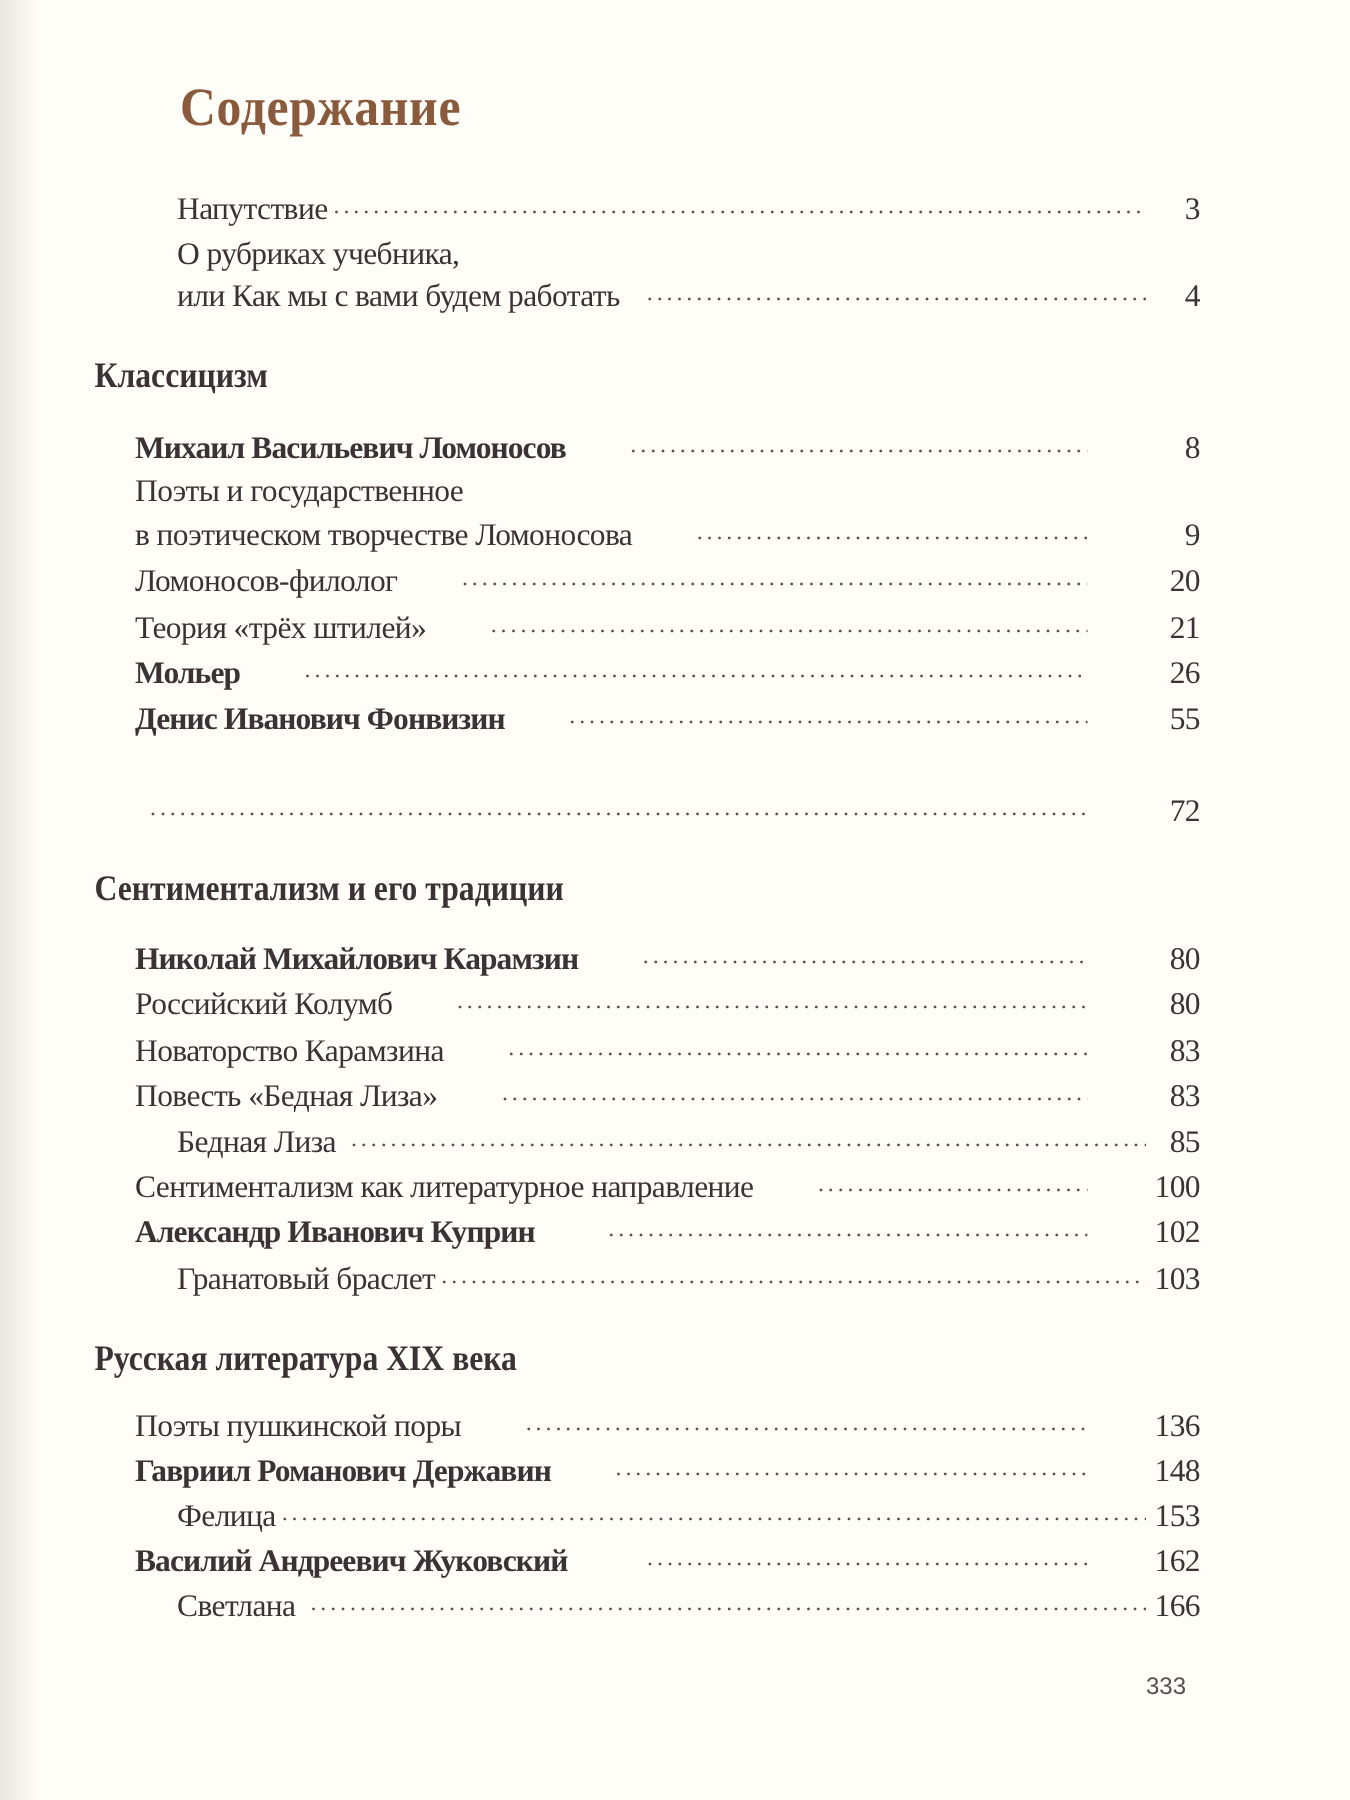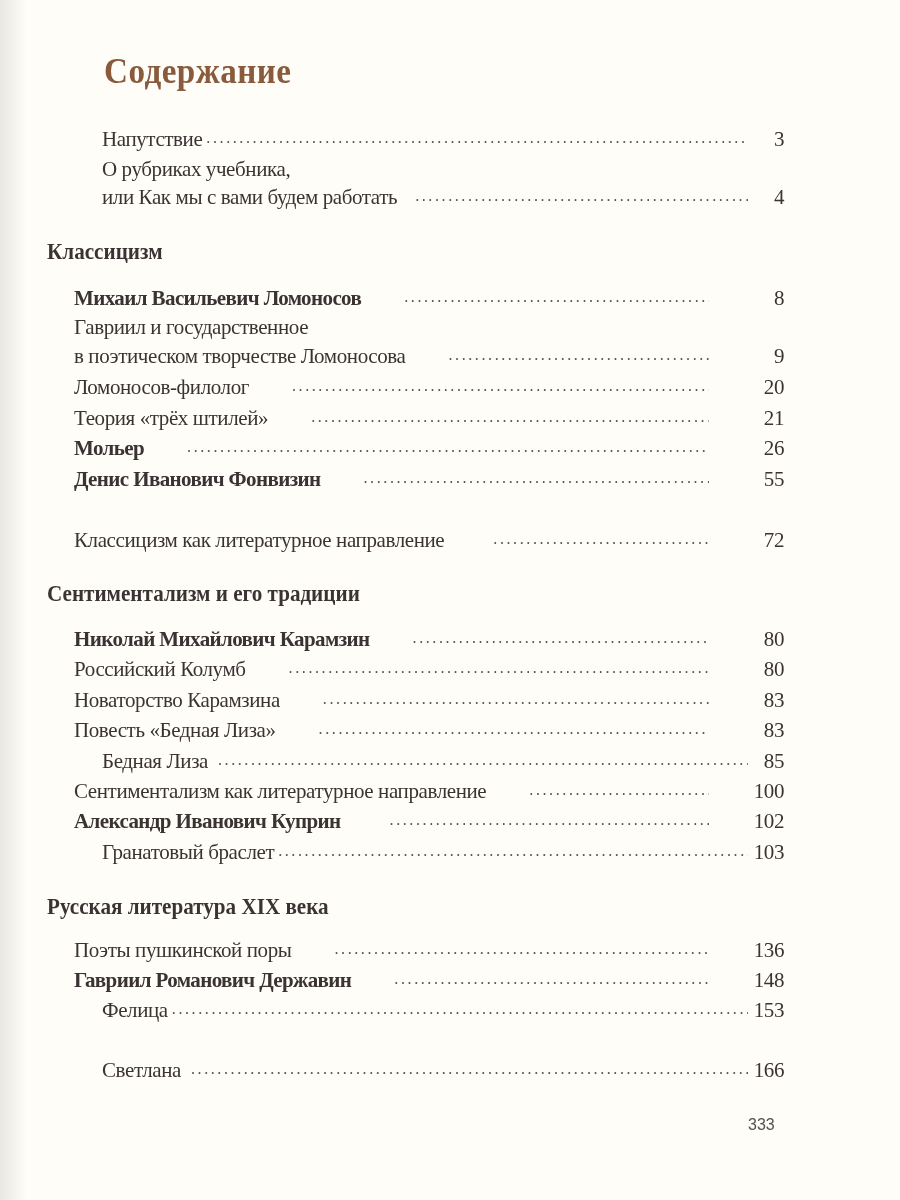--- a/index.html
+++ b/index.html
@@ -16,21 +16,21 @@
       color: #3b3234;
     }
     .gutter-shade {
       position: absolute;
       left: 0; top: 0;
       width: 26px; height: 1200px;
       background: linear-gradient(to right, #e9e7e2 0%, #f4f2ed 50%, rgba(254,253,248,0) 100%);
     }
     .page {
       position: absolute;
-      left: 0; top: 0;
+      left: 16px; top: 0;
       width: 848px; height: 1200px;
     }
     .title {
       position: absolute;
       left: 104px;
       top: 50px;
       font-size: 36px;
       font-weight: bold;
       color: #8a5a3c;
       letter-spacing: 0.5px;
@@ -123,21 +123,21 @@
   </div>
 
   <div class="section-heading" style="top:238px">Классицизм</div>
 
   <div class="entry l1 bold" style="top:283px">
     <span class="label">Михаил Васильевич Ломоносов</span>
     <span class="leader"></span>
     <span class="page-num">8</span>
   </div>
   <div class="entry l1 no-leader" style="top:312px">
-    <span class="label">Гавриил и государственное</span>
+    <span class="label">Поэты и государственное</span>
     <span class="leader"></span>
     <span class="page-num"></span>
   </div>
   <div class="entry l1" style="top:341px">
     <span class="label">в поэтическом творчестве Ломоносова</span>
     <span class="leader"></span>
     <span class="page-num">9</span>
   </div>
   <div class="entry l1" style="top:372px">
     <span class="label">Ломоносов-филолог</span>
@@ -153,21 +153,20 @@
     <span class="label">Мольер</span>
     <span class="leader"></span>
     <span class="page-num">26</span>
   </div>
   <div class="entry l1 bold" style="top:464px">
     <span class="label">Денис Иванович Фонвизин</span>
     <span class="leader"></span>
     <span class="page-num">55</span>
   </div>
   <div class="entry l1" style="top:525px">
-    <span class="label">Классицизм как литературное направление</span>
     <span class="leader" style="margin-left:10px"></span>
     <span class="page-num">72</span>
   </div>
 
   <div class="section-heading" style="top:580px">Сентиментализм и его традиции</div>
 
   <div class="entry l1 bold" style="top:624px">
     <span class="label">Николай Михайлович Карамзин</span>
     <span class="leader"></span>
     <span class="page-num">80</span>
@@ -218,20 +217,25 @@
   <div class="entry l1 bold" style="top:965px">
     <span class="label">Гавриил Романович Державин</span>
     <span class="leader"></span>
     <span class="page-num">148</span>
   </div>
   <div class="entry l2" style="top:995px">
     <span class="label">Фелица</span>
     <span class="leader"></span>
     <span class="page-num">153</span>
   </div>
+  <div class="entry l1 bold" style="top:1025px">
+    <span class="label">Василий Андреевич Жуковский</span>
+    <span class="leader" style="margin-left:14px"></span>
+    <span class="page-num">162</span>
+  </div>
   <div class="entry l2" style="top:1055px">
     <span class="label">Светлана</span>
     <span class="leader" style="margin-left:10px"></span>
     <span class="page-num">166</span>
   </div>
 
   <div class="footer-num">333</div>
 </div>
 
 </body></html>

